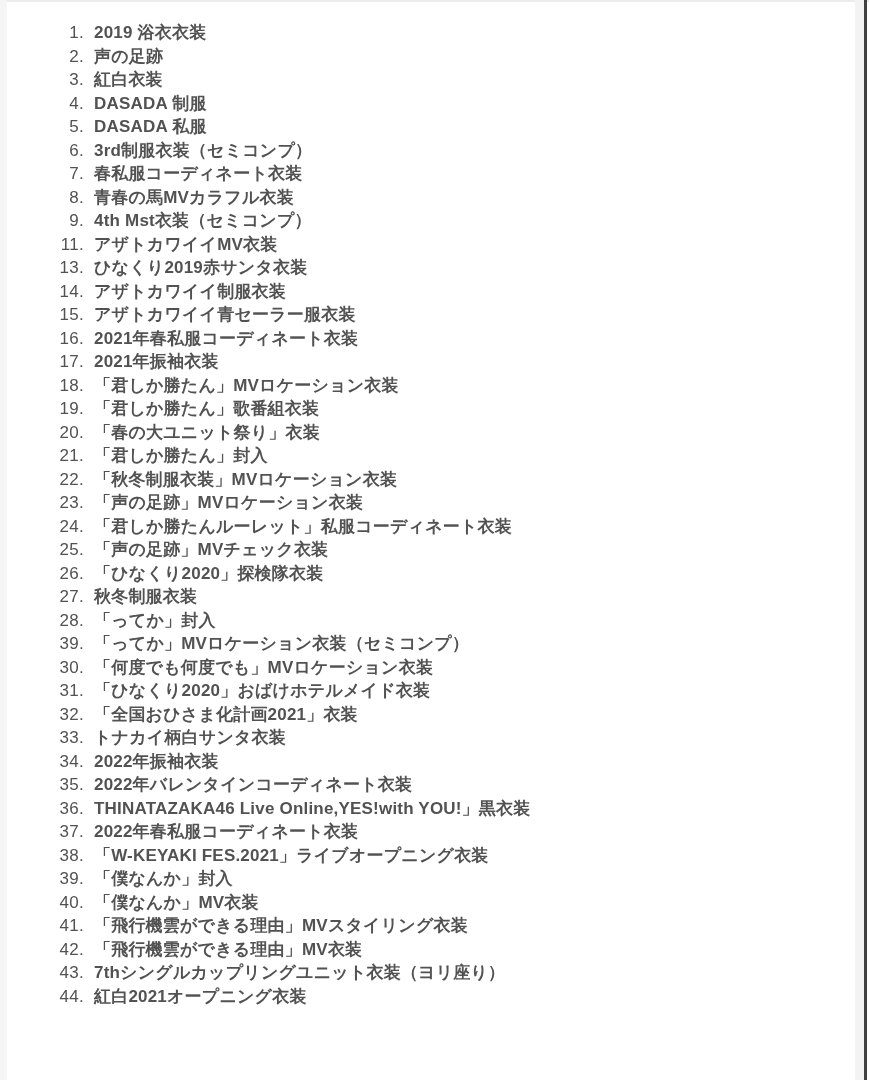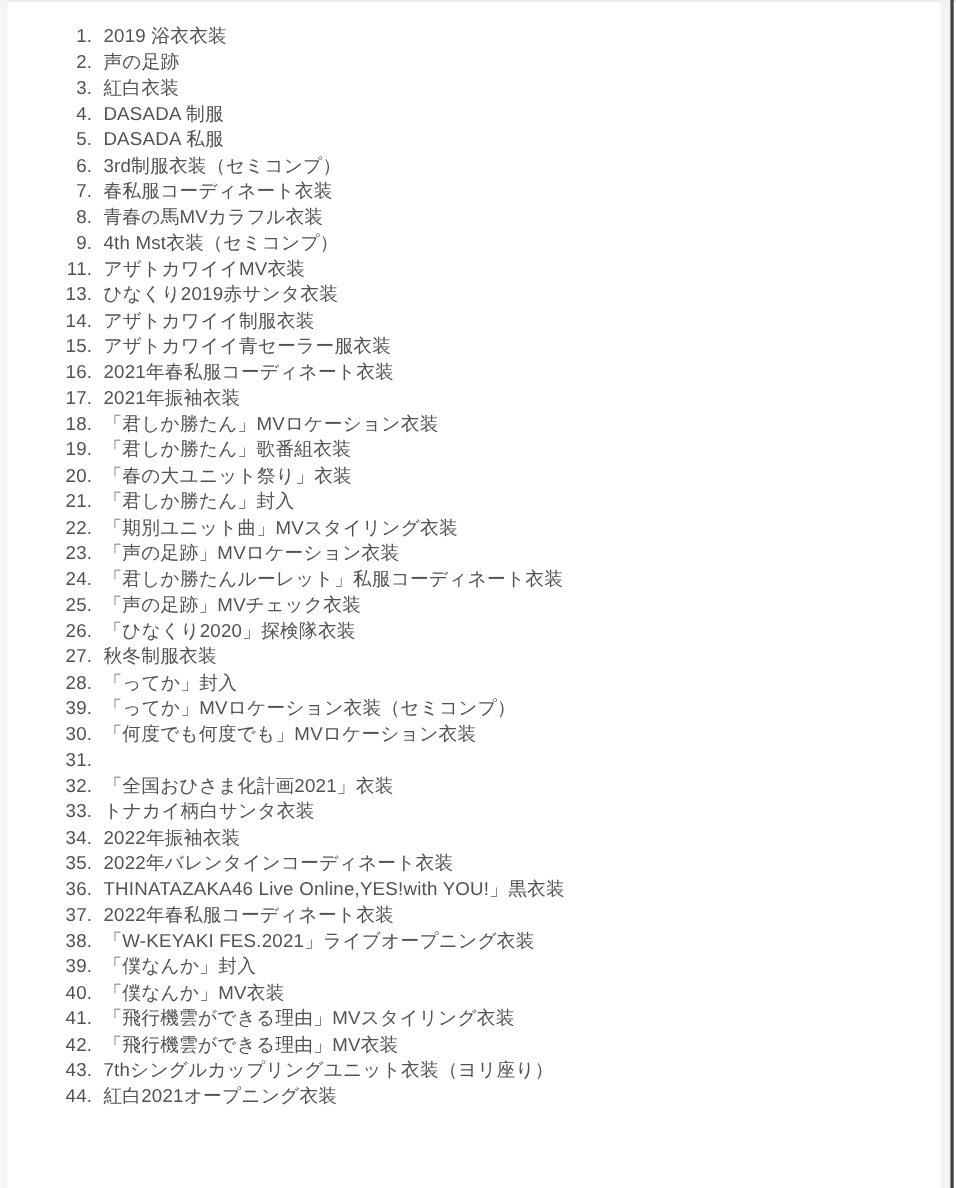--- a/index.html
+++ b/index.html
@@ -55,20 +55,21 @@
   }
   .row .num {
     width: 84px;
     text-align: right;
     flex: 0 0 84px;
     letter-spacing: 0.3px;
   }
   .row .label {
     margin-left: 10px;
     letter-spacing: 0.2px;
+    font-weight: bold;
   }
 </style>
 </head>
 <body>
 
 <div class="top-edge"></div>
 <div class="left-strip"></div>
 <div class="right-strip"></div>
 <div class="right-line"></div>
 
@@ -145,21 +146,21 @@
     <div class="row">
     <span class="num">20.</span>
     <span class="label">「春の大ユニット祭り」衣装</span>
   </div>
     <div class="row">
     <span class="num">21.</span>
     <span class="label">「君しか勝たん」封入</span>
   </div>
     <div class="row">
     <span class="num">22.</span>
-    <span class="label">「期別ユニット曲」MVスタイリング衣装</span>
+    <span class="label">「秋冬制服衣装」MVロケーション衣装</span>
   </div>
     <div class="row">
     <span class="num">23.</span>
     <span class="label">「声の足跡」MVロケーション衣装</span>
   </div>
     <div class="row">
     <span class="num">24.</span>
     <span class="label">「君しか勝たんルーレット」私服コーディネート衣装</span>
   </div>
     <div class="row">
@@ -181,20 +182,21 @@
     <div class="row">
     <span class="num">39.</span>
     <span class="label">「ってか」MVロケーション衣装（セミコンプ）</span>
   </div>
     <div class="row">
     <span class="num">30.</span>
     <span class="label">「何度でも何度でも」MVロケーション衣装</span>
   </div>
     <div class="row">
     <span class="num">31.</span>
+    <span class="label">「ひなくり2020」おばけホテルメイド衣装</span>
   </div>
     <div class="row">
     <span class="num">32.</span>
     <span class="label">「全国おひさま化計画2021」衣装</span>
   </div>
     <div class="row">
     <span class="num">33.</span>
     <span class="label">トナカイ柄白サンタ衣装</span>
   </div>
     <div class="row">

